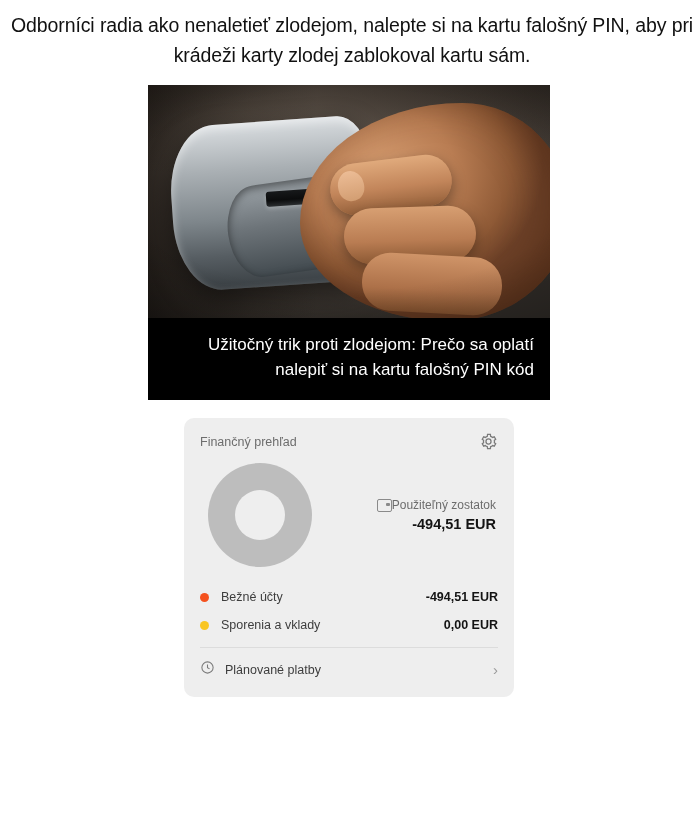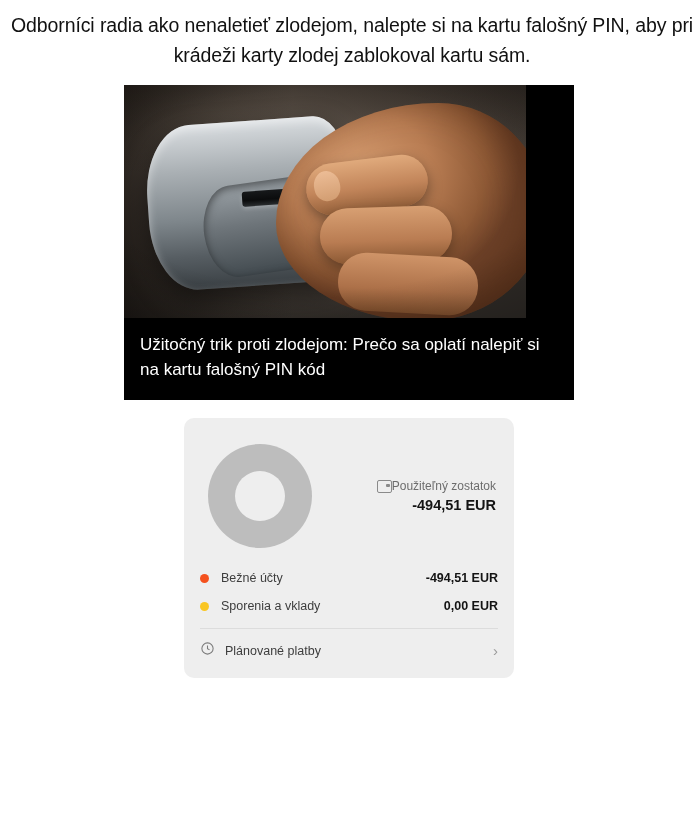--- a/index.html
+++ b/index.html
@@ -25,24 +25,25 @@
     font-size: 19.5px;
     line-height: 30px;
     text-align: center;
     padding: 10px 4px 0 10px;
     letter-spacing: -0.1px;
     color: #111111;
   }
 
   
   .article-card {
-    width: 450px;
+    width: 402px;
     margin: 15px auto 12px auto;
     background: #000000;
     overflow: hidden;
+    text-align: right;
   }
   .article-photo {
     position: relative;
     width: 402px;
     height: 233px;
     overflow: hidden;
     background: #6b6056;
   }
   
   .photo-bg {
@@ -389,20 +390,29 @@
       <div class="finger-3"></div>
       <div class="photo-vignette"></div>
       <div class="photo-watermark"></div>
     </div>
     <div class="article-caption">Užitočný trik proti zlodejom: Prečo sa oplatí nalepiť si na kartu falošný PIN kód</div>
   </div>
 
 
   <div class="widget">
 
+    <div class="widget-head">
+      <div class="widget-title">Finančný prehľad</div>
+      <span>
+        <svg class="gear-icon" viewBox="0 0 24 24" fill="none" stroke="#7a7a7a" stroke-width="1.6">
+          <circle cx="12" cy="12" r="3.2"></circle>
+          <path d="M19.4 13.5a7.6 7.6 0 0 0 0-3l1.7-1.3-1.8-3.1-2 .8a7.6 7.6 0 0 0-2.6-1.5L14.4 3h-3.6l-.3 2.4a7.6 7.6 0 0 0-2.6 1.5l-2-.8-1.8 3.1L5.8 10.5a7.6 7.6 0 0 0 0 3l-1.7 1.3 1.8 3.1 2-.8a7.6 7.6 0 0 0 2.6 1.5l.3 2.4h3.6l.3-2.4a7.6 7.6 0 0 0 2.6-1.5l2 .8 1.8-3.1z"></path>
+        </svg>
+      </span>
+    </div>
 
     <div class="widget-body">
       <div class="donut"></div>
       <div class="balance-block">
         <div class="balance-label-row">
           <span class="wallet-icon"></span>
           <span>Použiteľný zostatok</span>
         </div>
         <div class="balance-value">-494,51 EUR</div>
       </div>

